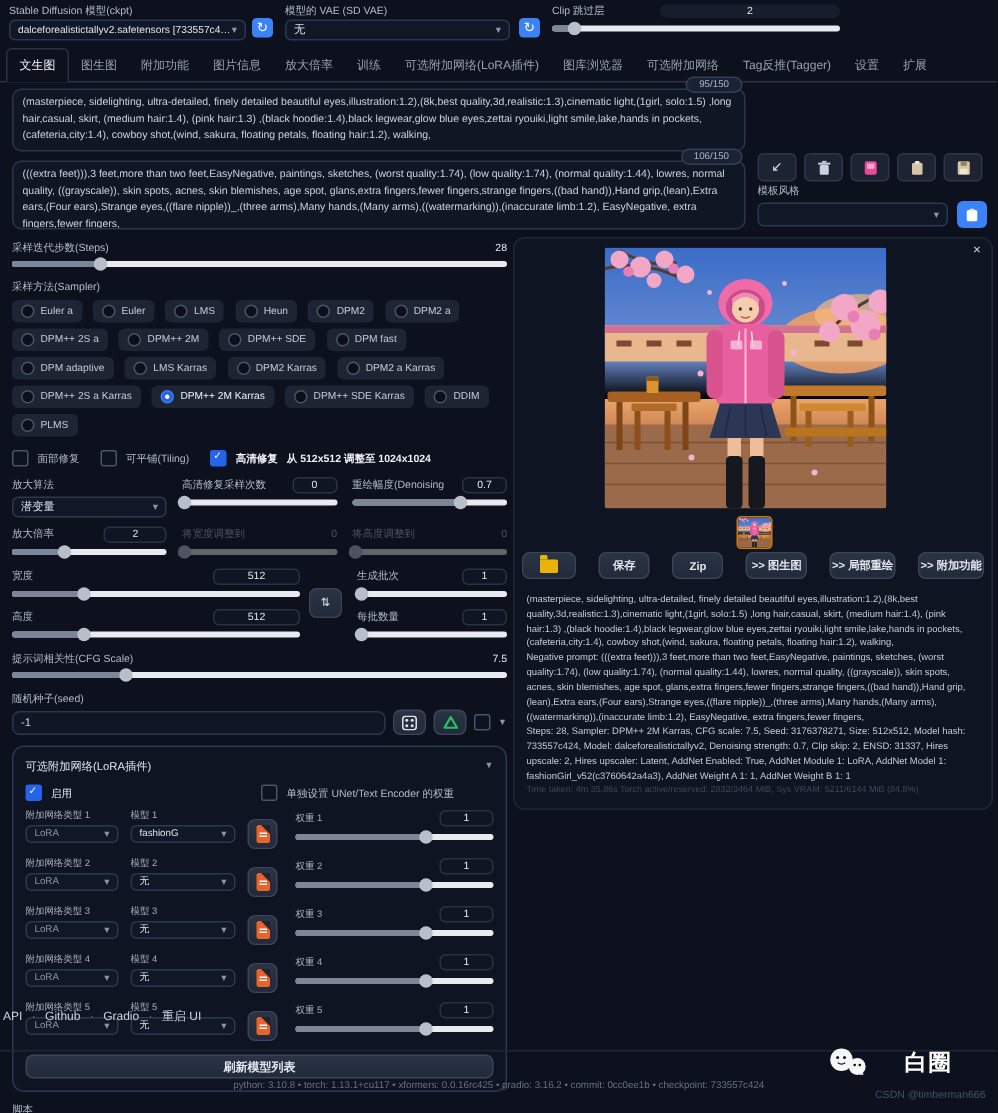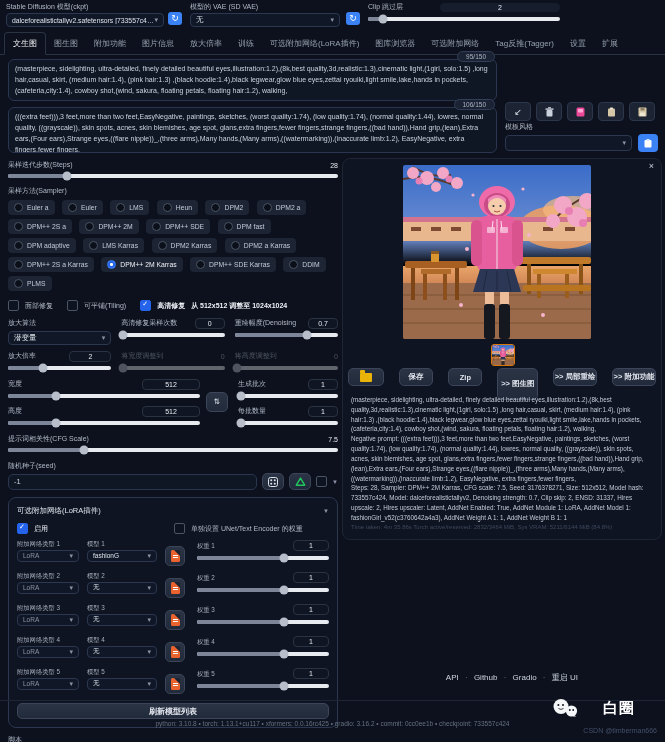--- a/index.html
+++ b/index.html
@@ -39,21 +39,21 @@
   .doc::after{content:"";position:absolute;right:0;top:0;border:3px solid;border-color:#1c2434 #1c2434 transparent transparent;}
   .doc::before{content:"";position:absolute;left:2px;top:5px;width:5px;height:1px;background:#fff;box-shadow:0 2px 0 #fff;}
   .lorapanel{border:1px solid #2c3750;border-radius:8px;padding:8px;margin-top:7px;background:#0e1422;}
   .lorarow{display:grid;grid-template-columns:62px 70px 24px 1fr;gap:8px;margin-top:6px;align-items:start;}
   .minilbl{font-size:6.3px;color:#a7aebc;line-height:1.25;}
   .genbtn{position:absolute;left:505px;top:58px;width:153px;height:38px;background:linear-gradient(#f28a18,#e06e06);border:1px solid #c65f05;border-radius:7px;color:#7a2d07;font-weight:bold;font-size:10px;display:flex;align-items:center;justify-content:center;}
   .result{position:absolute;left:342px;top:158px;width:318px;height:380px;background:#0e1421;border:1px solid #1e2636;border-radius:8px;}
   .infotext{position:absolute;left:8px;right:8px;top:236px;font-size:6.3px;color:#c3cbd9;line-height:1.56;white-space:pre-wrap;}
   .folder{width:12px;height:9px;background:#eab308;border-radius:1px;position:relative;}
   .folder::before{content:"";position:absolute;top:-2.5px;left:0;width:5px;height:2.5px;background:#eab308;border-radius:1px 1px 0 0;}
-  .links{position:absolute;top:672px;left:0;width:580px;text-align:right;font-size:8px;color:#cdd4df;}
+  .links{position:absolute;top:672px;left:0;width:580px;text-align:left;font-size:8px;color:#cdd4df;}
   .links span{margin:0 2px;}
   .version{position:absolute;top:720px;left:0;width:665px;text-align:center;font-size:6.5px;color:#67707f;}
   .divider{position:absolute;top:700px;left:0;width:665px;height:1px;background:#1e2636;}
   .wechat{position:absolute;left:552px;top:698px;display:flex;align-items:center;gap:4px;}
   .brand{color:#fff;font-size:15px;font-weight:bold;letter-spacing:1px;margin-left:20px;}
   .csdn{position:absolute;right:8px;top:727px;font-size:7px;color:#44506a;}
   .x{position:absolute;right:7px;top:2px;color:#cbd2dd;font-size:9px;}
 </style>
 </head>
 <body>
@@ -684,21 +684,21 @@
           <use href="#scene"></use>
         </svg>
     </div>
 
     <div style="position:absolute;left:5px;right:5px;top:209px;display:flex;gap:15px;">
       <div class="btn" style="width:36px;height:18px;">
           <span class="folder"></span>
         </div>
       <div class="btn" style="flex:1;height:18px;font-weight:bold;">保存</div>
       <div class="btn" style="flex:1;height:18px;font-weight:bold;">Zip</div>
-      <div class="btn" style="flex:1.2;height:32px;font-weight:bold;">&gt;&gt; 图生图</div>
+      <div class="btn" style="flex:1.2;height:18px;font-weight:bold;">&gt;&gt; 图生图</div>
       <div class="btn" style="flex:1.3;height:18px;font-weight:bold;">&gt;&gt; 局部重绘</div>
       <div class="btn" style="flex:1.3;height:18px;font-weight:bold;">&gt;&gt; 附加功能</div>
     </div>
 
     <div class="infotext">(masterpiece, sidelighting, ultra-detailed, finely detailed beautiful eyes,illustration:1.2),(8k,best quality,3d,realistic:1.3),cinematic light,(1girl, solo:1.5) ,long hair,casual, skirt, (medium hair:1.4), (pink hair:1.3) ,(black hoodie:1.4),black legwear,glow blue eyes,zettai ryouiki,light smile,lake,hands in pockets,(cafeteria,city:1.4), cowboy shot,(wind, sakura, floating petals, floating hair:1.2), walking,
 Negative prompt: (((extra feet))),3 feet,more than two feet,EasyNegative, paintings, sketches, (worst quality:1.74), (low quality:1.74), (normal quality:1.44), lowres, normal quality, ((grayscale)), skin spots, acnes, skin blemishes, age spot, glans,extra fingers,fewer fingers,strange fingers,((bad hand)),Hand grip,(lean),Extra ears,(Four ears),Strange eyes,((flare nipple))_,(three arms),Many hands,(Many arms),((watermarking)),(inaccurate limb:1.2), EasyNegative, extra fingers,fewer fingers,
 Steps: 28, Sampler: DPM++ 2M Karras, CFG scale: 7.5, Seed: 3176378271, Size: 512x512, Model hash: 733557c424, Model: dalceforealistictallyv2, Denoising strength: 0.7, Clip skip: 2, ENSD: 31337, Hires upscale: 2, Hires upscaler: Latent, AddNet Enabled: True, AddNet Module 1: LoRA, AddNet Model 1: fashionGirl_v52(c3760642a4a3), AddNet Weight A 1: 1, AddNet Weight B 1: 1</div>
     <div style="position:absolute;left:8px;right:8px;top:365px;font-size:6px;color:#3e485c;white-space:nowrap;overflow:hidden;">Time taken: 4m 35.86s Torch active/reserved: 2832/3464 MiB, Sys VRAM: 5211/6144 MiB (84.8%)</div>
   </div>
 

